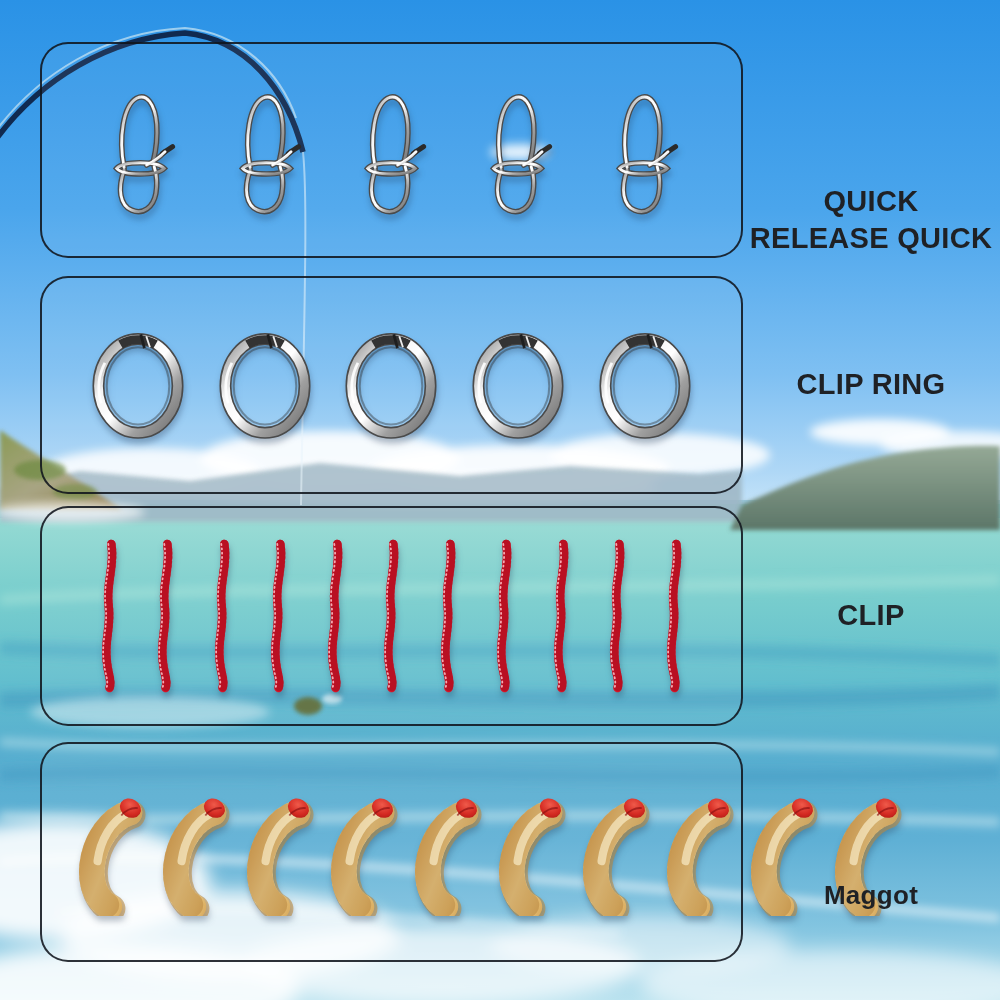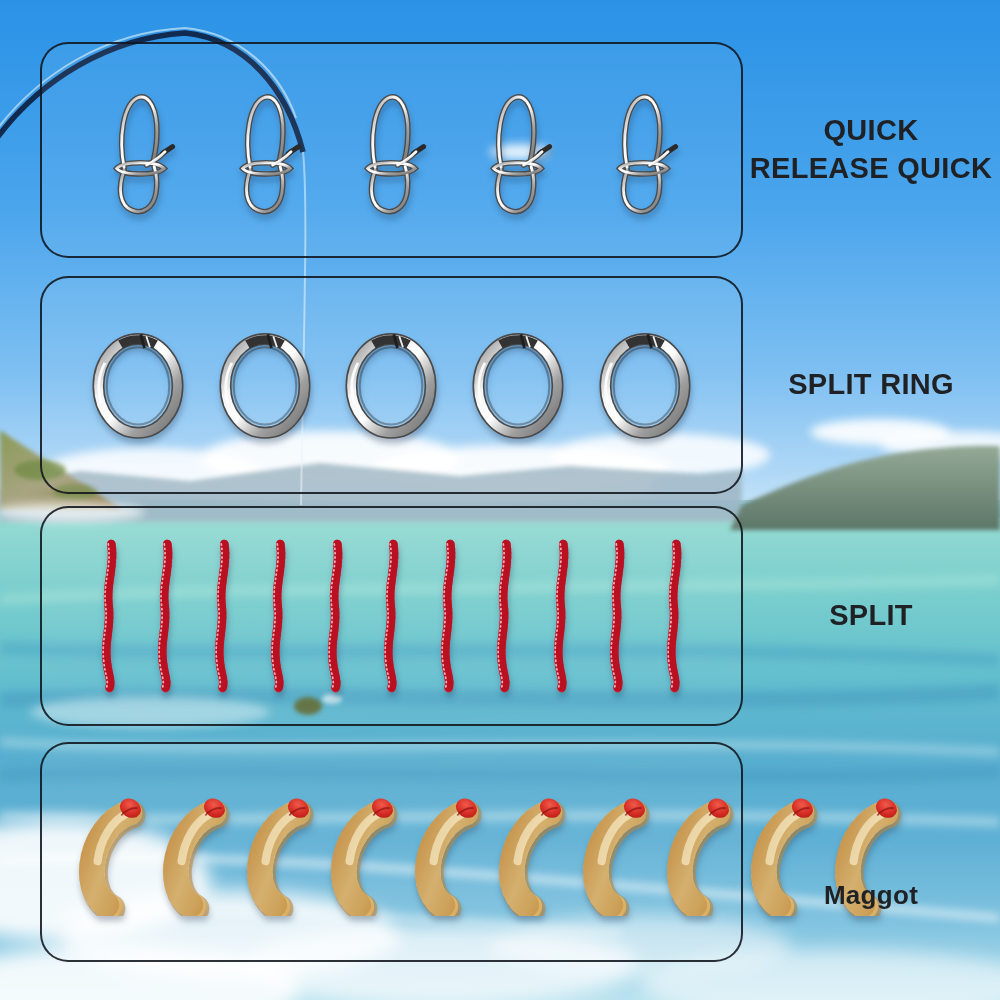--- a/index.html
+++ b/index.html
@@ -21,21 +21,21 @@
   .p4 .items{padding:0 30px;}
   .item{filter:drop-shadow(1px 5px 3px rgba(20,40,70,.30));flex:0 0 auto;}
   .clip-icon{width:92px;height:132px;}
   .split-ring-icon{width:102px;height:114px;}
   .worm-icon{width:27px;height:168px;}
   .maggot-icon{width:84px;height:128px;}
   .label{position:absolute;left:742px;width:258px;display:flex;flex-direction:column;
          justify-content:center;align-items:center;text-align:center;
          color:#1f2125;font-weight:bold;font-size:29px;line-height:1.3;
          letter-spacing:.3px;}
-  .l1{top:42px;height:216px;}
+  .l1{top:42px;height:216px;justify-content:flex-end;}
   .l2{top:276px;height:218px;}
   .l3{top:506px;height:220px;}
   .l4{top:786px;height:220px;font-size:26px;}
 </style>
 </head>
 <body>
 
 <div class="stage">
 
   <svg class="bg" viewBox="0 0 1000 1000" aria-hidden="true">
@@ -318,22 +318,22 @@
           <use href="#maggot-icon" xlink:href="#maggot-icon" width="100%" height="100%"></use>
         </svg>
       </div>
   </section>
 
   <div class="label l1">
     <div>QUICK</div>
     <div>RELEASE QUICK</div>
   </div>
   <div class="label l2">
-    <div>SPLIT RING</div>
+    <div>CLIP RING</div>
   </div>
   <div class="label l3">
-    <div>SPLIT</div>
+    <div>CLIP</div>
   </div>
   <div class="label l4">
     <div>Maggot</div>
   </div>
 
 </div>
 
 </body></html>

